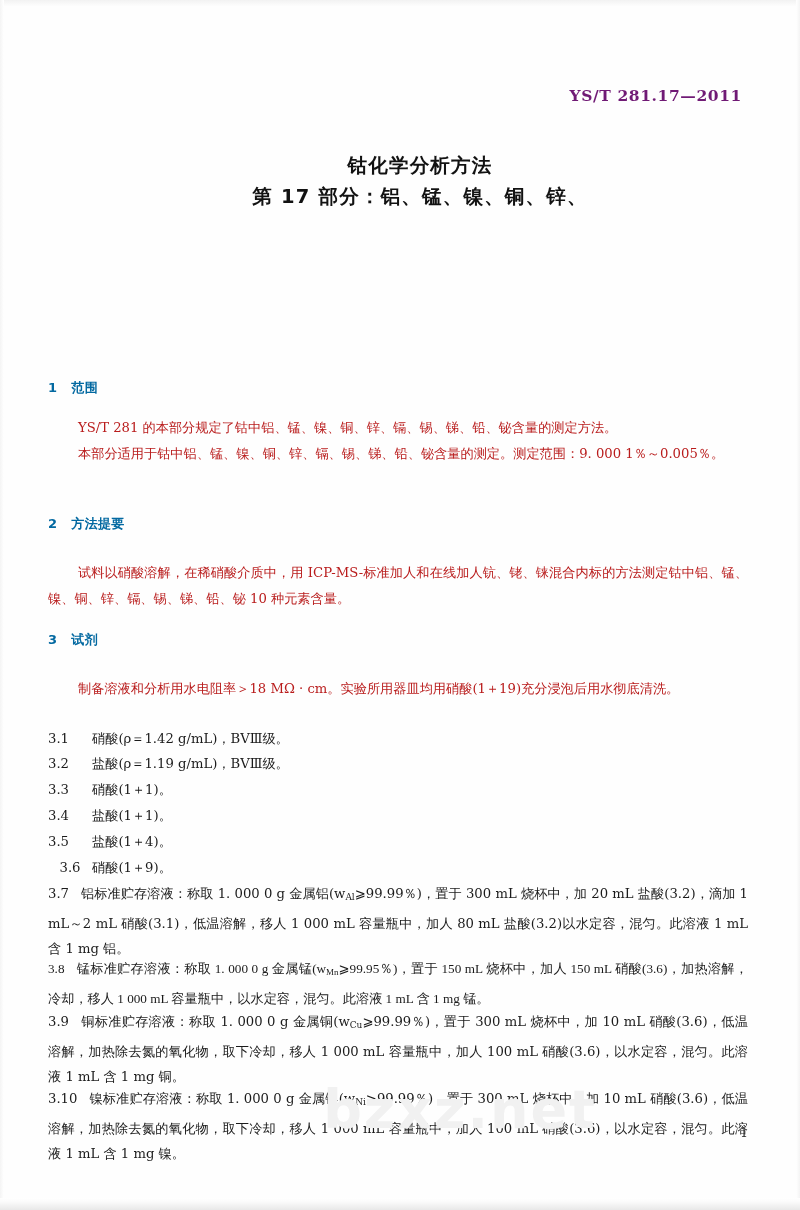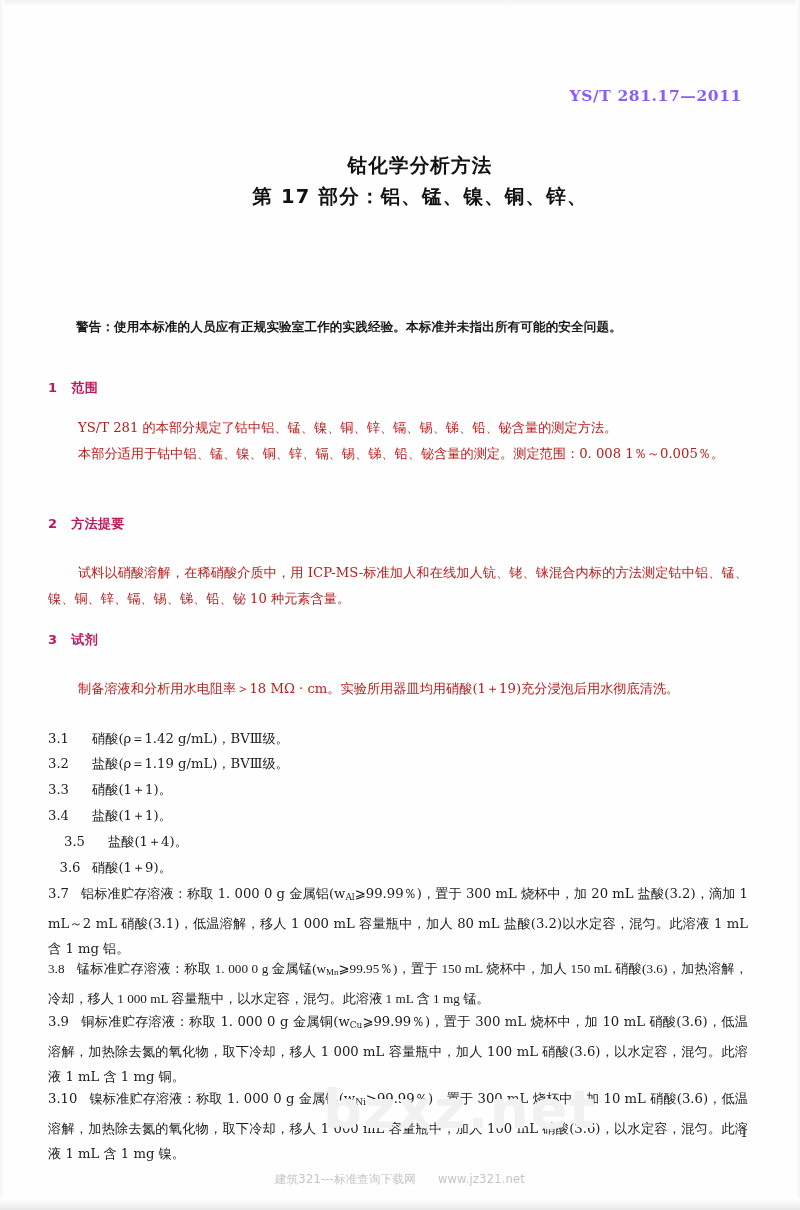--- a/index.html
+++ b/index.html
@@ -50,21 +50,21 @@
 
   
   .doc-header {
     position: absolute;
     top: 86px;
     right: 58px;
     font-family: "DejaVu Serif", "Liberation Serif", serif;
     font-weight: bold;
     font-size: 15.5px;
     letter-spacing: 0.6px;
-    color: #8b5cf6;
+    color: #701a75;
   }
 
   
   .title-block {
     position: absolute;
     top: 150px;
     left: 0;
     width: 800px;
     text-align: center;
     padding-left: 20px;
@@ -100,21 +100,21 @@
     letter-spacing: 0.1px;
   }
   .warning .ind { padding-left: 28px; }
 
   .sec-head {
     position: absolute;
     left: 0;
     font-family: "DejaVu Sans", "Liberation Sans", sans-serif;
     font-weight: bold;
     font-size: 13px;
-    color: #be185d;
+    color: #0369a1;
     letter-spacing: 0.3px;
   }
   .sec-head .num { margin-right: 14px; }
 
   .para {
     position: absolute;
     left: 0;
     width: 700px;
     font-size: 13.2px;
     line-height: 25.5px;
@@ -204,31 +204,31 @@
   <div class="doc-header">YS/T 281.17—2011</div>
 
   <div class="title-block">
     <div class="title-line">钴化学分析方法</div>
     <div class="title-line">第 17 部分：铝、锰、镍、铜、锌、</div>
   </div>
 
   <div class="body-col">
 
     <div class="warning">
-      <span class="ind">警告：使用本标准的人员应有正规实验室工作的实践经验。本标准并未指出所有可能的安全问题。</span><br>
+      <br>
     </div>
 
     <div class="sec-head" style="top:379px;">
       <span class="num">1</span><span>范围</span>
     </div>
     <div class="para" style="top:415px;">
       <span class="ind">YS/T 281 的本部分规定了钴中铝、锰、镍、铜、锌、镉、锡、锑、铅、铋含量的测定方法。</span>
     </div>
     <div class="para" style="top:441px;">
-      <span class="ind">本部分适用于钴中铝、锰、镍、铜、锌、镉、锡、锑、铅、铋含量的测定。测定范围：0. 008 1％～0.005％。</span>
+      <span class="ind">本部分适用于钴中铝、锰、镍、铜、锌、镉、锡、锑、铅、铋含量的测定。测定范围：9. 000 1％～0.005％。</span>
     </div>
 
     <div class="sec-head" style="top:515px;">
       <span class="num">2</span><span>方法提要</span>
     </div>
     <div class="para" style="top:560px;">
       <span class="ind">试料以硝酸溶解，在稀硝酸介质中，用 ICP-MS-标准加人和在线加人钪、铑、铼混合内标的方法测定钴中铝、锰、镍、铜、锌、镉、锡、锑、铅、铋 10 种元素含量。</span>
     </div>
 
     <div class="sec-head" style="top:631px;">
@@ -243,21 +243,21 @@
     </div>
     <div class="short-item" style="top:751px;">
       <span class="lbl">3.2</span><span>盐酸(ρ＝1.19 g/mL)，BVⅢ级。</span>
     </div>
     <div class="short-item" style="top:777px;">
       <span class="lbl">3.3</span><span>硝酸(1＋1)。</span>
     </div>
     <div class="short-item" style="top:803px;">
       <span class="lbl">3.4</span><span>盐酸(1＋1)。</span>
     </div>
-    <div class="short-item" style="top:829px;margin-left:16px;">
+    <div class="short-item" style="top:829px;">
       <span class="lbl">3.5</span><span>盐酸(1＋4)。</span>
     </div>
     <div class="short-item" style="top:855px;text-align:center;">
       <span class="lbl">3.6</span><span>硝酸(1＋9)。</span>
     </div>
 
     <div class="item" style="top:881px;">
       <span class="lbl">3.7</span><span>铝标准贮存溶液：称取 1. 000 0 g 金属铝(w</span><sub>Al</sub><span>⩾99.99％)，置于 300 mL 烧杯中，加 20 mL 盐酸(3.2)，滴加 1 mL～2 mL 硝酸(3.1)，低温溶解，移人 1 000 mL 容量瓶中，加人 80 mL 盐酸(3.2)以水定容，混匀。此溶液 1 mL 含 1 mg 铝。</span>
     </div>
 
@@ -272,18 +272,15 @@
     <div class="item" style="top:1086px;">
       <span class="lbl">3.10</span><span>镍标准贮存溶液：称取 1. 000 0 g 金属镍(w</span><sub>Ni</sub><span>⩾99.99％)，置于 300 mL 烧杯中，加 10 mL 硝酸(3.6)，低温溶解，加热除去氮的氧化物，取下冷却，移人 1 000 mL 容量瓶中，加人 100 mL 硝酸(3.6)，以水定容，混匀。此溶液 1 mL 含 1 mg 镍。</span>
     </div>
 
   </div>
 
   <div class="watermark">bzxz.net</div>
 
   <div class="page-num">1</div>
 
-  <div class="footer">
-    <span>建筑321---标准查询下载网</span><span class="gap"></span><span>www.jz321.net</span>
-  </div>
 
   <div class="scan-edge-bottom"></div>
 </div>
 
 </body></html>

